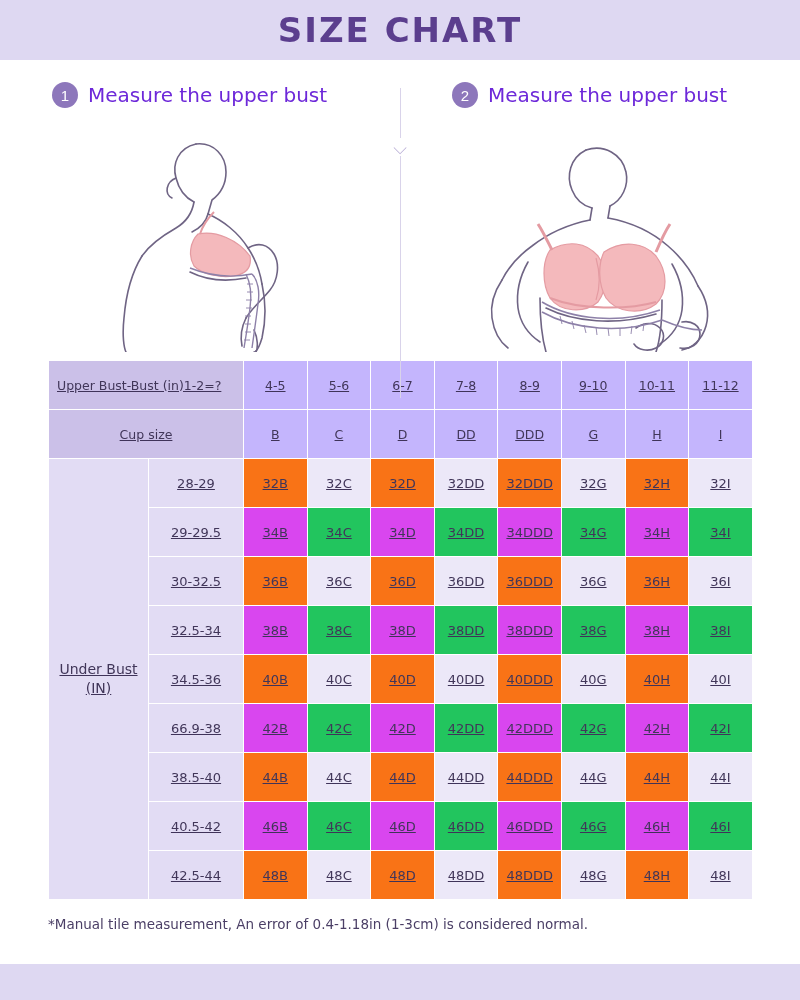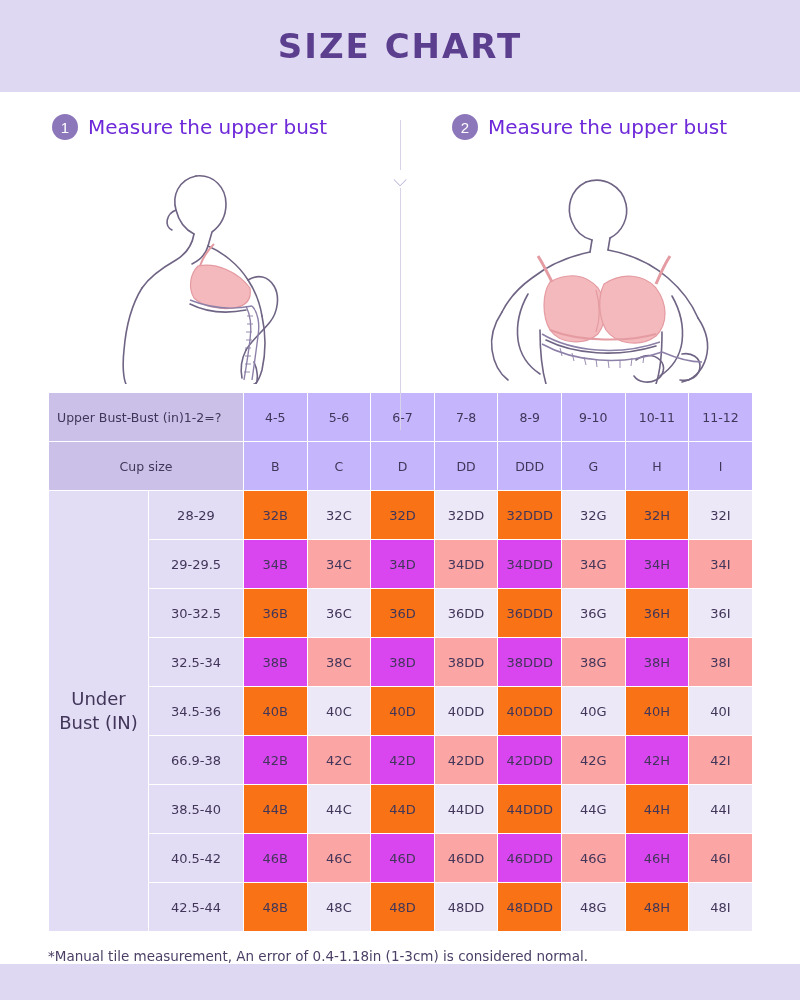--- a/index.html
+++ b/index.html
@@ -16,21 +16,21 @@
   }
   .page {
     width: 800px;
     height: 1000px;
     position: relative;
     background: #ffffff;
     box-sizing: border-box;
   }
   
   .header {
-    height: 92px;
+    height: 60px;
     background: #ded8f2;
     display: flex;
     align-items: center;
     justify-content: center;
   }
   .header-title {
     font-size: 34px;
     font-weight: bold;
     letter-spacing: 2px;
     color: #5b3e8e;
@@ -105,20 +105,21 @@
   .section-title {
     font-size: 19px;
     font-weight: bold;
     color: #4b3f66;
     padding: 4px 0 12px 50px;
     font-family: "DejaVu Sans", sans-serif;
   }
   
   .table-wrap {
     padding: 0 48px;
+    text-decoration: underline;
   }
   table {
     border-collapse: collapse;
     width: 704px;
     table-layout: fixed;
   }
   td, th {
     border: 1px solid #ffffff;
     text-align: center;
     font-size: 13px;
@@ -137,27 +138,27 @@
   }
   .hdr-label.left {
     text-align: left;
     padding-left: 8px;
   }
   .rowlabel {
     background: #e2dcf4;
   }
   .underbust-label {
     background: #e2dcf4;
-    font-size: 18px;
+    font-size: 14px;
     line-height: 1.35;
   }
   .cell-a { background: #f97316; }
   .cell-b { background: #ece8f8; }
   tr.alt .cell-a { background: #d946ef; }
-  tr.alt .cell-b { background: #fca5a5; }
+  tr.alt .cell-b { background: #22c55e; }
   
   col.c-label { width: 100px; }
   col.c-range { width: 95px; }
   col.c-data  { width: 63.6px; }
   
   .footnote {
     padding: 16px 48px 0 48px;
     font-size: 13.5px;
     color: #4b3f66;
     font-family: "DejaVu Sans", sans-serif;

